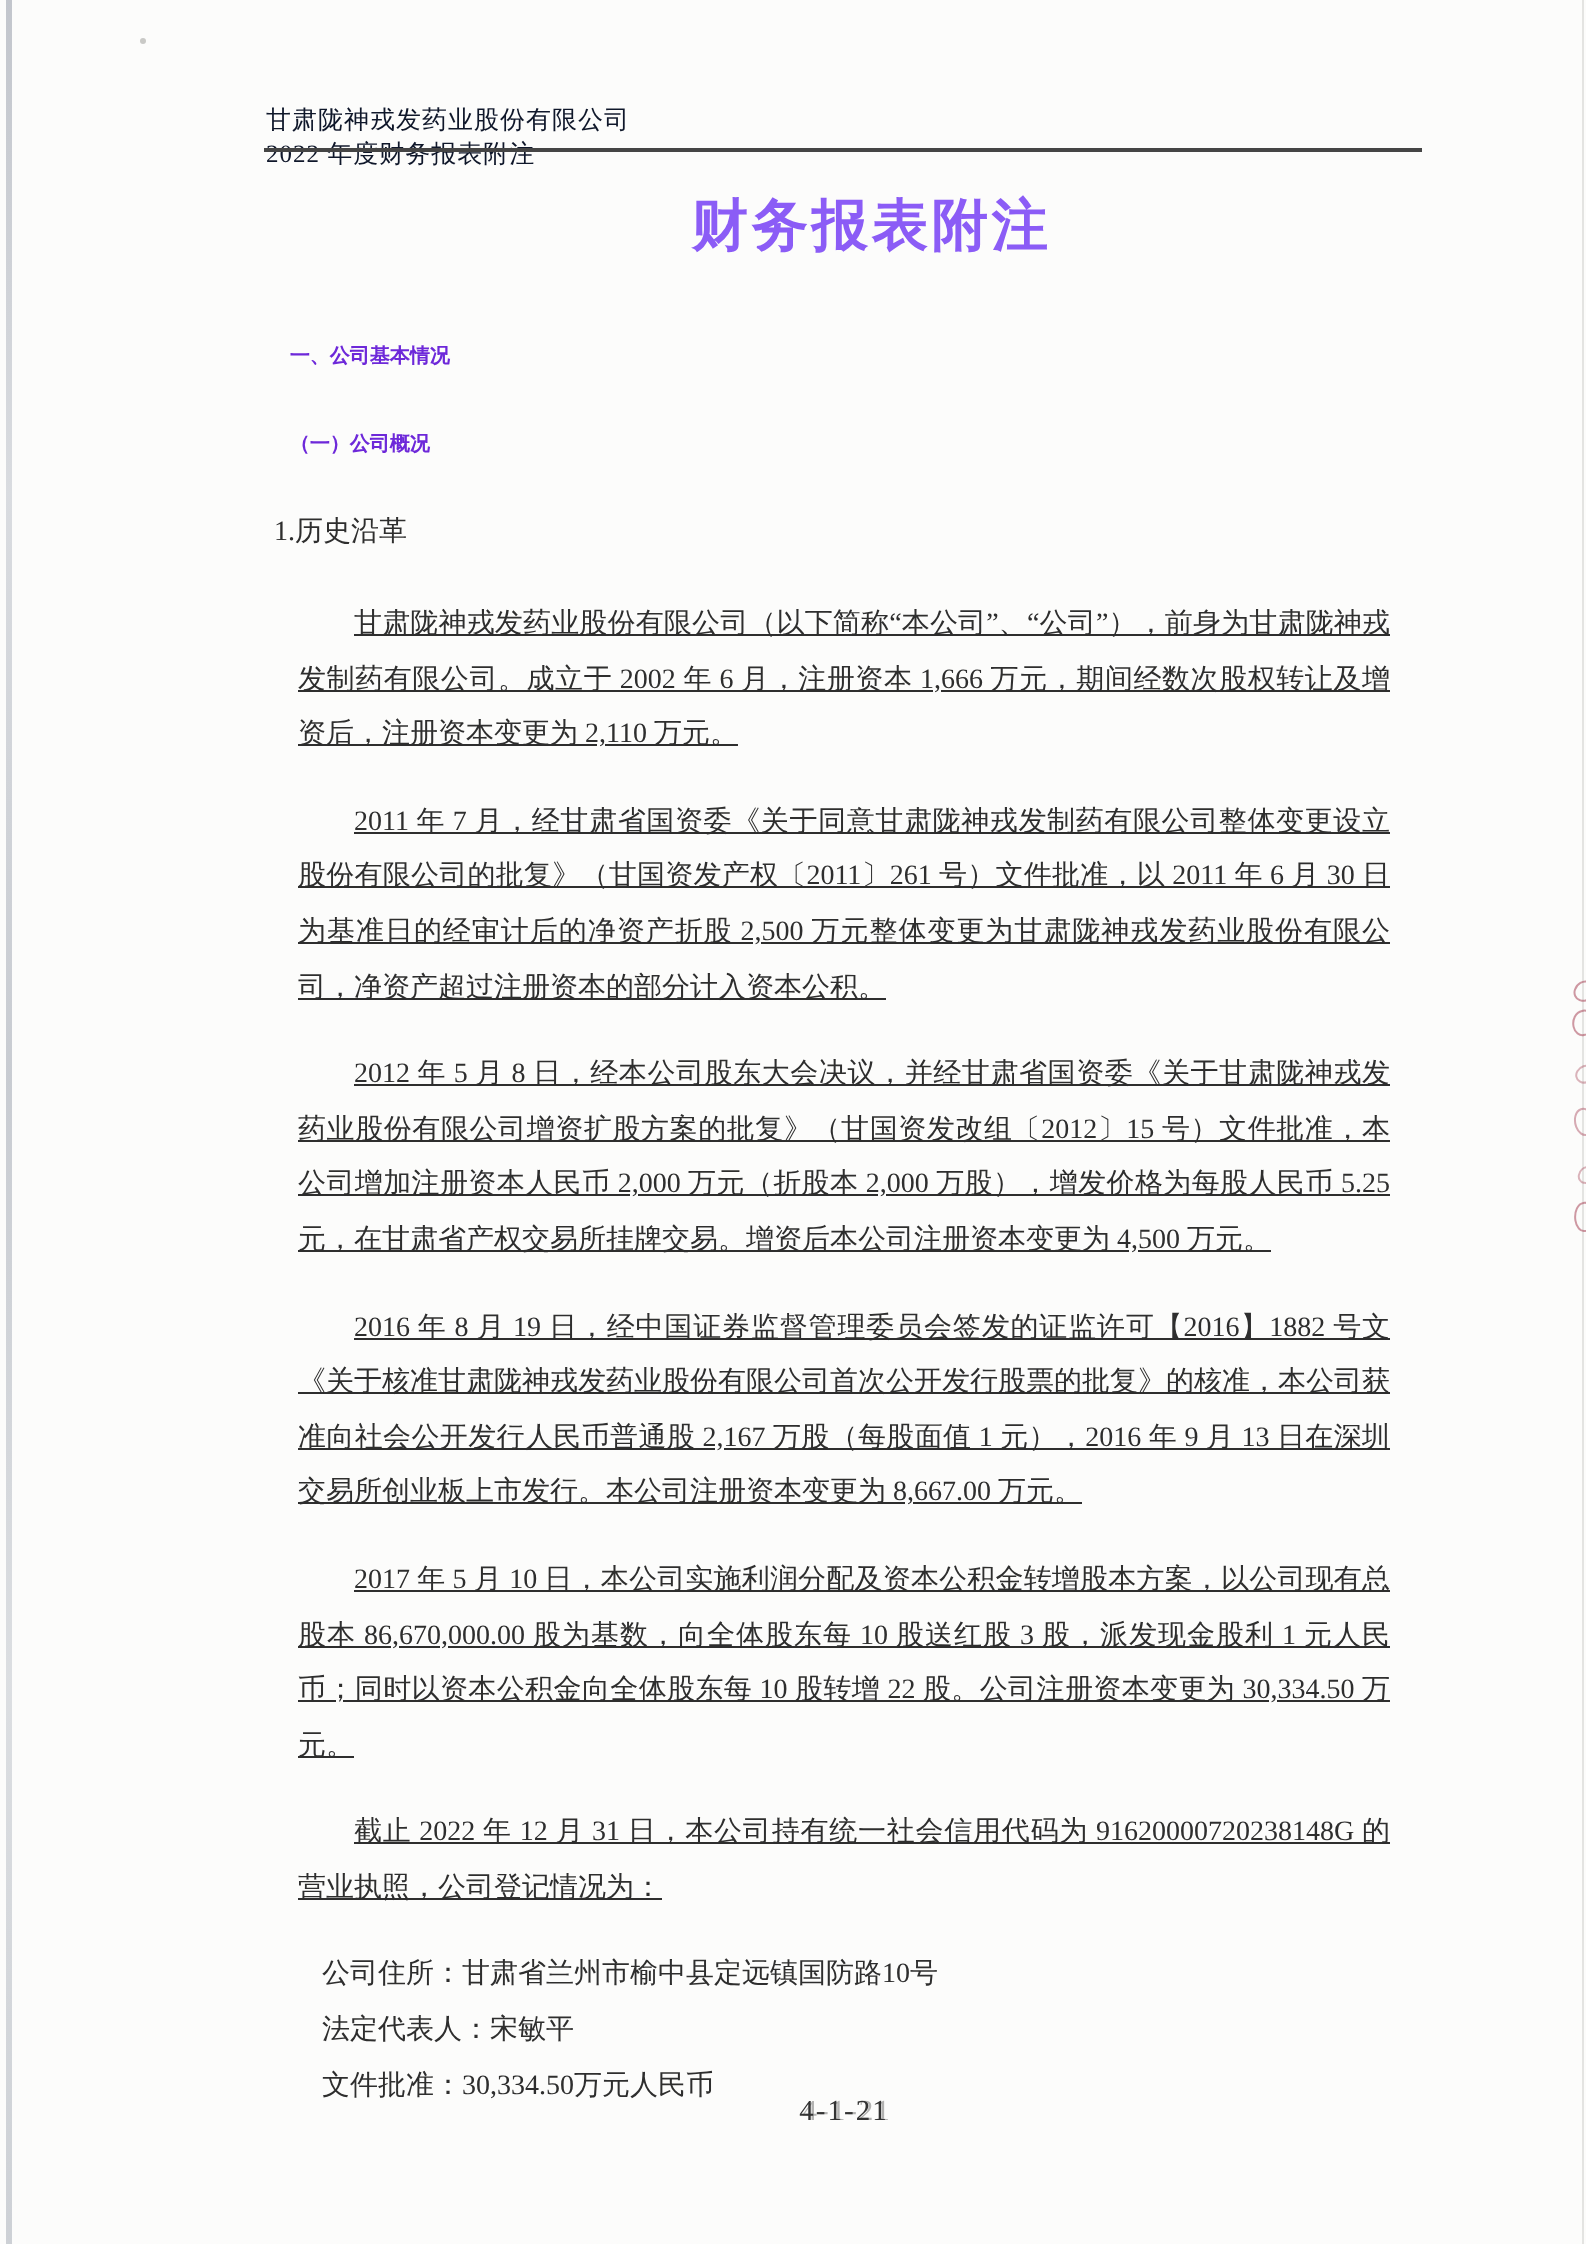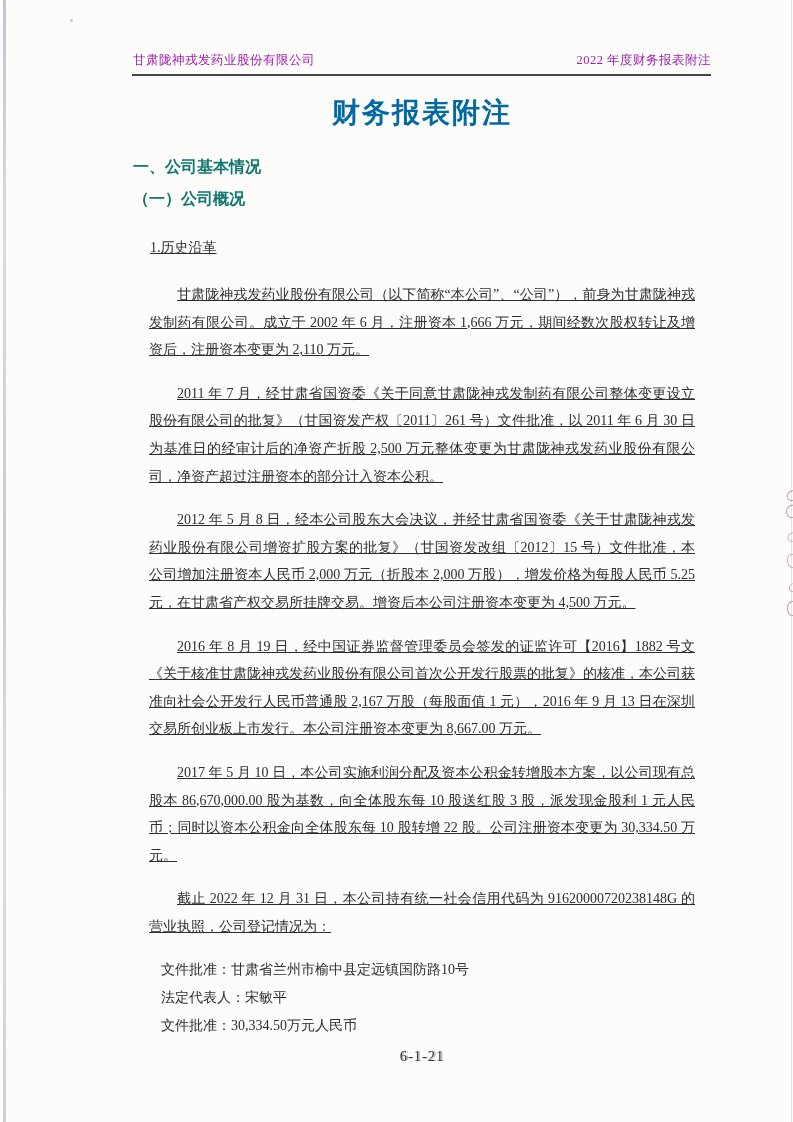--- a/index.html
+++ b/index.html
@@ -28,45 +28,46 @@
     background: #e4e4e2;
   }
   .scan-speck {
     position: absolute; left: 70px; top: 19px;
     width: 3px; height: 3px; border-radius: 50%;
     background: #c9c9c6;
   }
   
   .header {
     position: absolute; left: 133px; top: 52px; width: 578px;
-    display: flex; justify-content: space-between; align-items: flex-end;
-    font-size: 12.5px; color: #a21caf;
+    display: flex; justify-content: space-between; align-items: flex-start;
+    font-size: 12.5px; color: #0f172a;
     letter-spacing: .5px;
+    flex-direction: column;
   }
   .header-rule {
     position: absolute; left: 132px; top: 74px; width: 579px; height: 2px;
     background: #454545;
   }
   
   .doc-title {
-    position: absolute; left: 133px; top: 94px; width: 578px;
+    position: absolute; left: 147px; top: 94px; width: 578px;
     margin: 0; text-align: center;
-    font-size: 28px; font-weight: bold; color: #0369a1;
+    font-size: 28px; font-weight: bold; color: #8b5cf6;
     letter-spacing: 2px;
   }
   
   .content {
     position: absolute; left: 133px; top: 151px; width: 578px;
     font-size: 14px; color: #2e2e2e;
   }
   .h-sec {
-    margin: 0; font-size: 16px; font-weight: bold; line-height: 32px; color: #0f766e;
+    margin: 12px; font-size: 10px; font-weight: bold; line-height: 32px; color: #6d28d9;
   }
   .h-plain {
-    margin: 17px; font-size: 14px; font-weight: normal; line-height: 32px; text-decoration: underline;
+    margin: 4px; font-size: 14px; font-weight: normal; line-height: 32px;
   }
   .content p.body-para {
     margin: 16px;
     line-height: 27.6px;
     text-align: justify;
     text-indent: 2em;
     word-break: break-word;
     text-decoration: underline;
   }
   .reg-line {
@@ -121,29 +122,29 @@
     <h3 class="h-sec">（一）公司概况</h3>
     <div class="h-plain">1.历史沿革</div>
 
     <p class="body-para">甘肃陇神戎发药业股份有限公司（以下简称“本公司”、“公司”），前身为甘肃陇神戎发制药有限公司。成立于 2002 年 6 月，注册资本 1,666 万元，期间经数次股权转让及增资后，注册资本变更为 2,110 万元。</p>
     <p class="body-para">2011 年 7 月，经甘肃省国资委《关于同意甘肃陇神戎发制药有限公司整体变更设立股份有限公司的批复》（甘国资发产权〔2011〕261 号）文件批准，以 2011 年 6 月 30 日为基准日的经审计后的净资产折股 2,500 万元整体变更为甘肃陇神戎发药业股份有限公司，净资产超过注册资本的部分计入资本公积。</p>
     <p class="body-para">2012 年 5 月 8 日，经本公司股东大会决议，并经甘肃省国资委《关于甘肃陇神戎发药业股份有限公司增资扩股方案的批复》（甘国资发改组〔2012〕15 号）文件批准，本公司增加注册资本人民币 2,000 万元（折股本 2,000 万股），增发价格为每股人民币 5.25 元，在甘肃省产权交易所挂牌交易。增资后本公司注册资本变更为 4,500 万元。</p>
     <p class="body-para">2016 年 8 月 19 日，经中国证券监督管理委员会签发的证监许可【2016】1882 号文《关于核准甘肃陇神戎发药业股份有限公司首次公开发行股票的批复》的核准，本公司获准向社会公开发行人民币普通股 2,167 万股（每股面值 1 元），2016 年 9 月 13 日在深圳交易所创业板上市发行。本公司注册资本变更为 8,667.00 万元。</p>
     <p class="body-para">2017 年 5 月 10 日，本公司实施利润分配及资本公积金转增股本方案，以公司现有总股本 86,670,000.00 股为基数，向全体股东每 10 股送红股 3 股，派发现金股利 1 元人民币；同时以资本公积金向全体股东每 10 股转增 22 股。公司注册资本变更为 30,334.50 万元。</p>
     <p class="body-para">截止 2022 年 12 月 31 日，本公司持有统一社会信用代码为 91620000720238148G 的营业执照，公司登记情况为：</p>
 
-    <div class="reg-line">文件批准：甘肃省兰州市榆中县定远镇国防路10号</div>
+    <div class="reg-line">公司住所：甘肃省兰州市榆中县定远镇国防路10号</div>
     <div class="reg-line">法定代表人：宋敏平</div>
     <div class="reg-line">文件批准：30,334.50万元人民币</div>
   </div>
 
   <div class="red-marks">
     <i></i>
     <i></i>
     <i></i>
     <i></i>
     <i></i>
     <i></i>
   </div>
 
-  <div class="footer">6-1-21</div>
+  <div class="footer">4-1-21</div>
 
 </div>
 
 </body></html>

